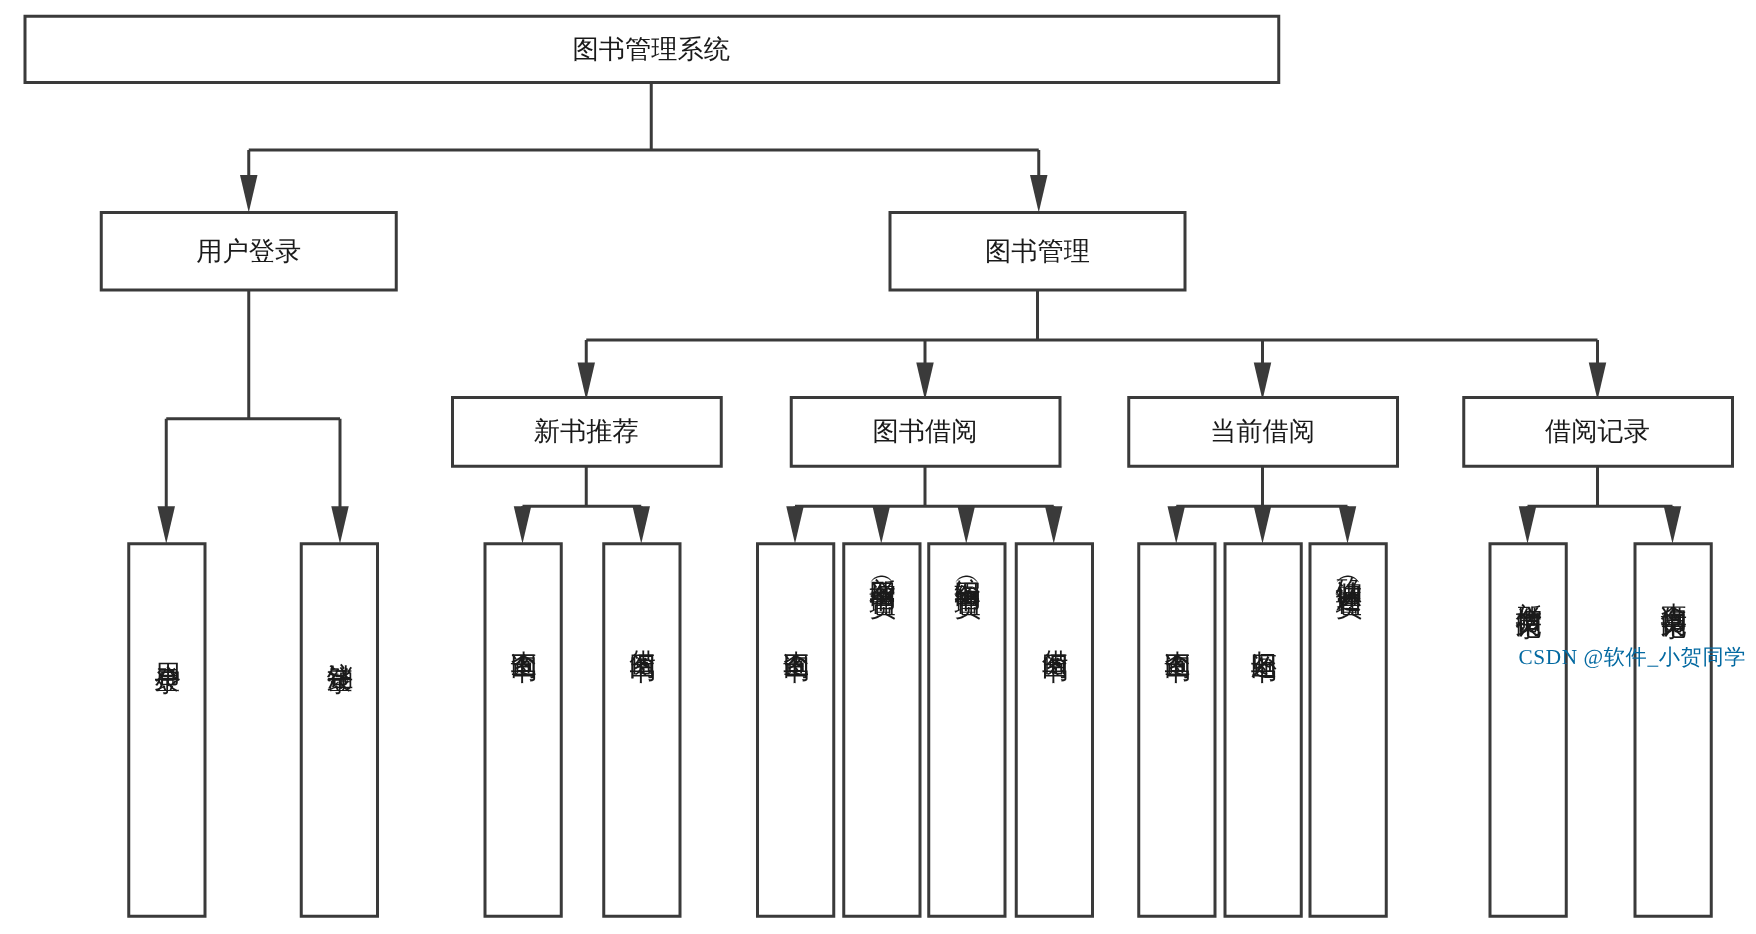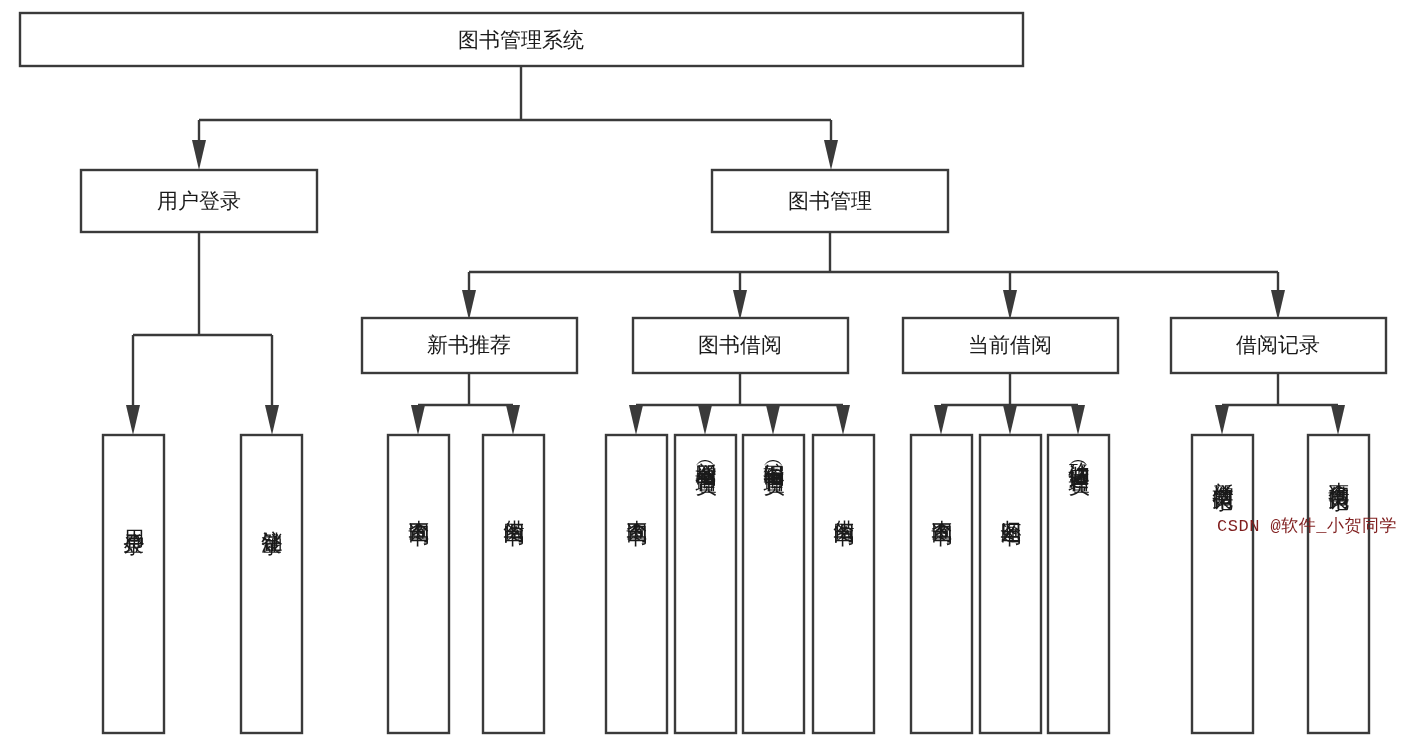--- a/index.html
+++ b/index.html
@@ -69,23 +69,23 @@
     font-size: 21px;
     line-height: 1.0;
     color: #1a1a1a;
     letter-spacing: 2px;
     white-space: nowrap;
   }
   .watermark {
     position: absolute;
     right: 8px;
     bottom: 6px;
-    font-family: Liberation Mono, monospace;
+    font-family: Liberation Serif, serif;
     font-size: 17px;
-    color: #7f1d1d;
+    color: #0369a1;
     letter-spacing: 0.5px;
     white-space: nowrap;
     user-select: none;
   }
 </style>
 </head>
 <body>
 
 <div id="diagram-root">
 

